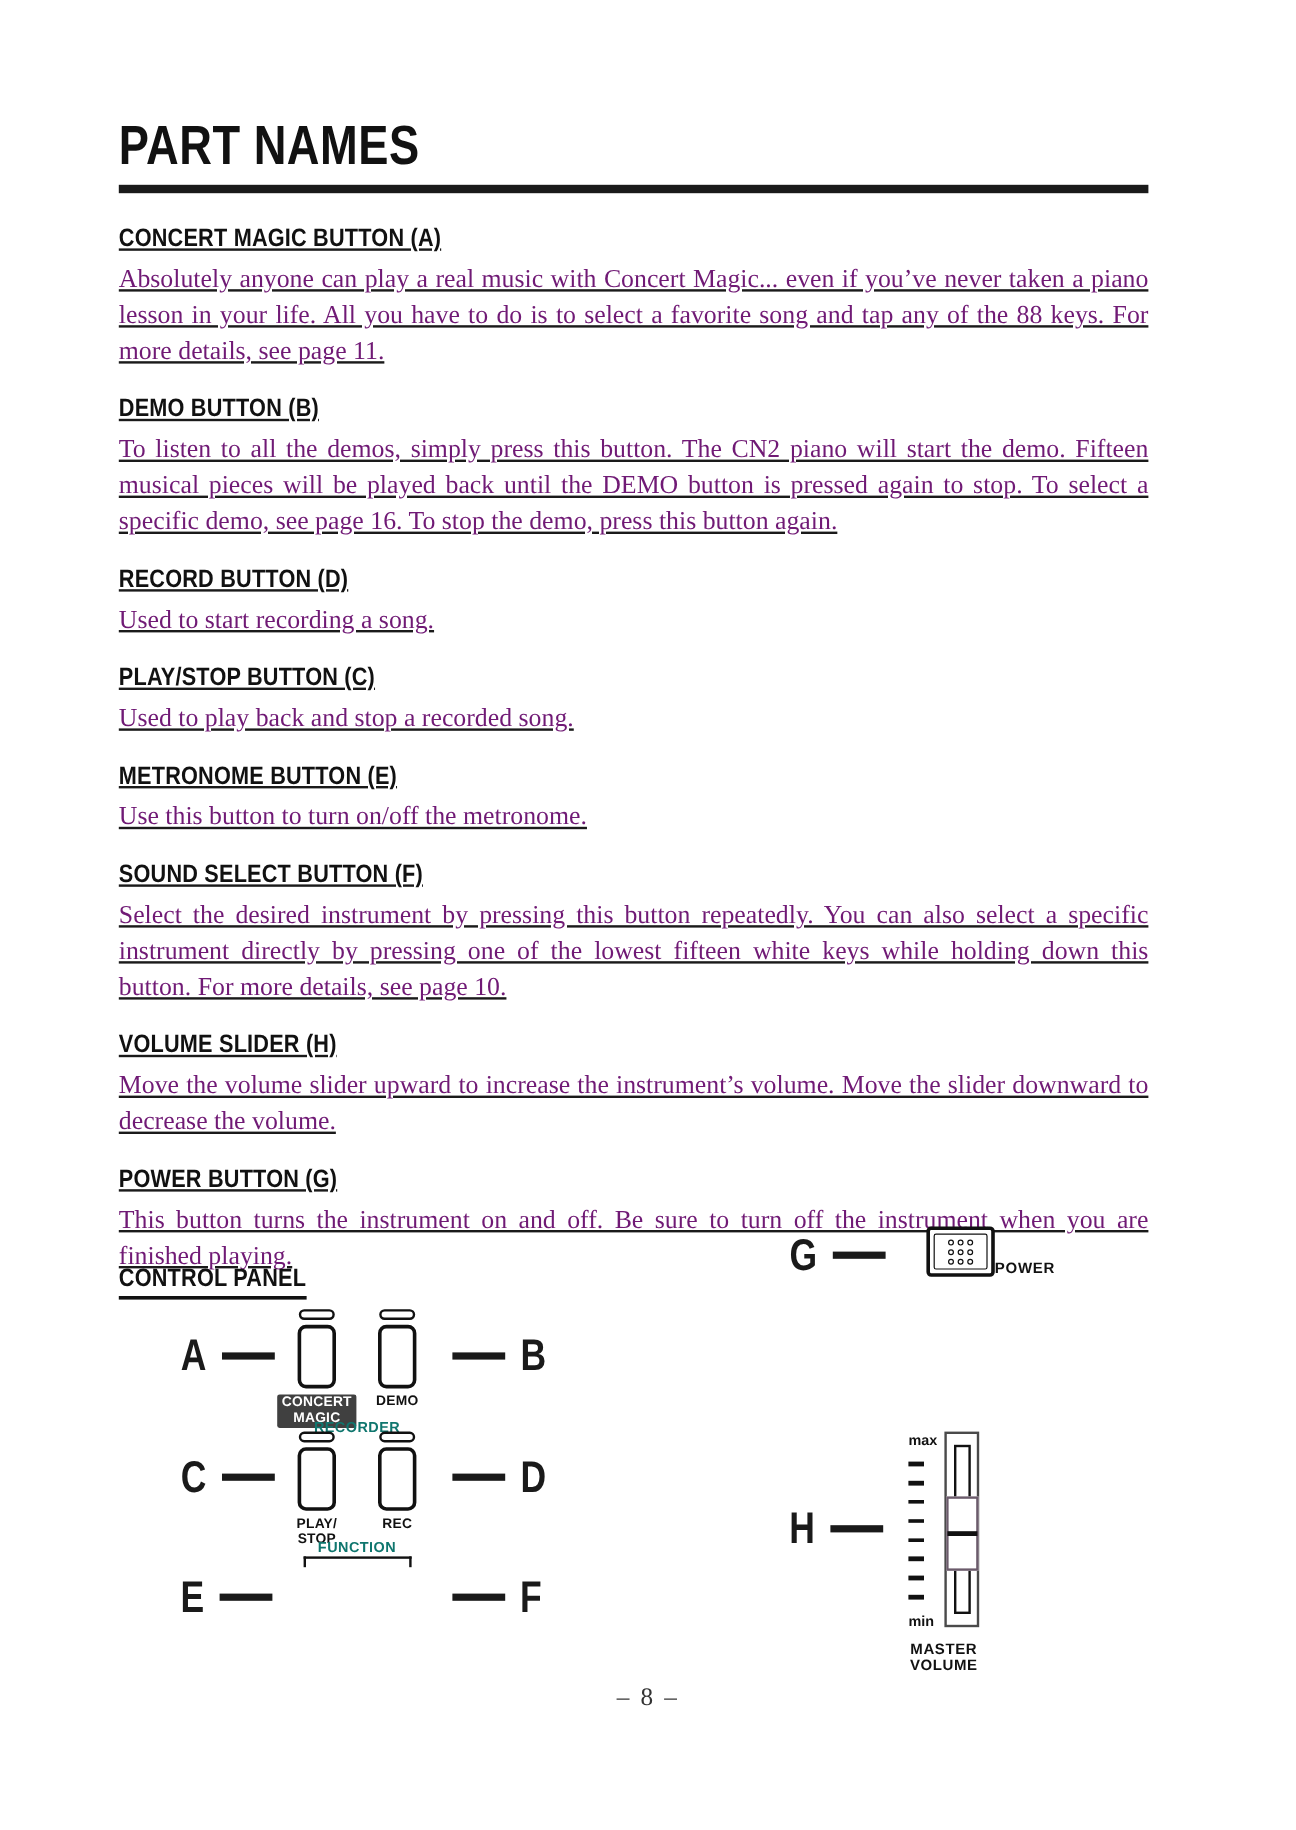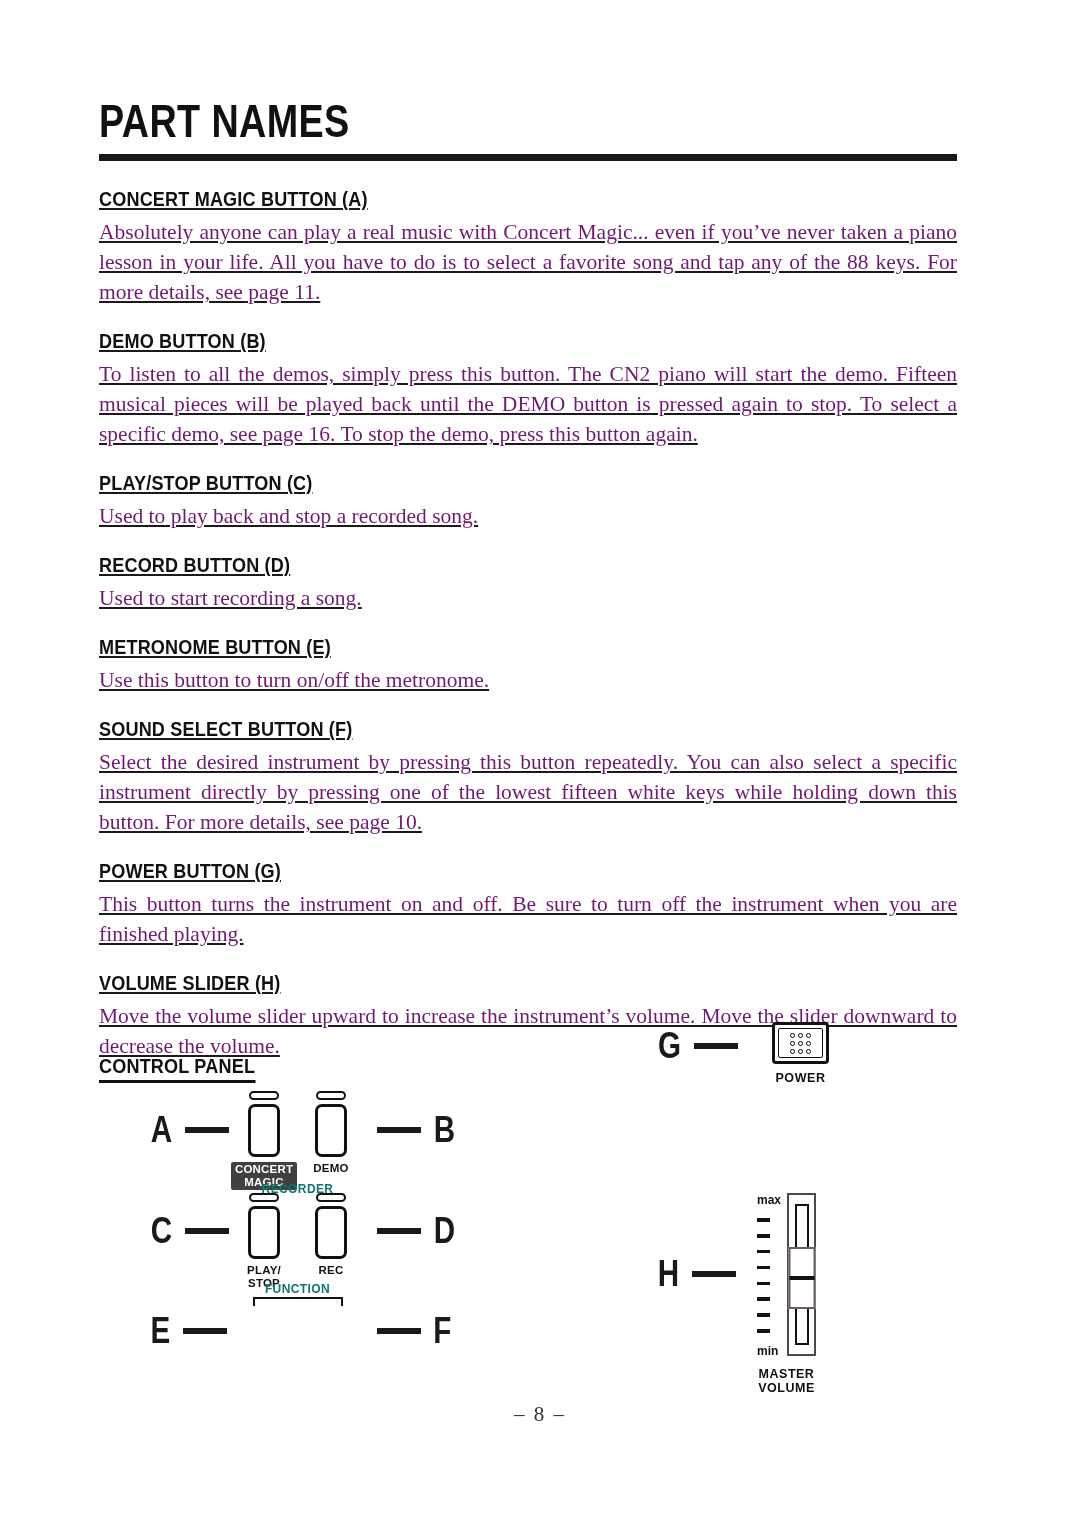--- a/index.html
+++ b/index.html
@@ -193,22 +193,21 @@
     border-left: 2.5px solid #111;
     border-right: 2.5px solid #111;
     height: 9px;
     box-sizing: border-box;
   }
 
   
   .power-wrap {
     position: absolute;
     display: flex;
-    flex-direction: column;
-    align-items: center;
+    align-items: flex-end;
   }
   .power-outer {
     width: 57px;
     height: 42px;
     border: 3px solid #111;
     border-radius: 4px;
     background: #fff;
     box-sizing: border-box;
     padding: 3px;
   }
@@ -353,47 +352,47 @@
       <h2 class="section-heading">CONCERT MAGIC BUTTON (A)</h2>
       <p class="section-body">Absolutely anyone can play a real music with Concert Magic... even if you’ve never taken a piano lesson in your life.  All you have to do is to select a favorite song and tap any of the 88 keys.  For more details, see page 11.</p>
     </div>
 
     <div class="section">
       <h2 class="section-heading">DEMO BUTTON (B)</h2>
       <p class="section-body">To listen to all the demos, simply press this button.  The CN2 piano will start the demo.  Fifteen musical pieces will be played back until the DEMO button is pressed again to stop.  To select a specific demo, see page 16.  To stop the demo, press this button again.</p>
     </div>
 
     <div class="section">
+      <h2 class="section-heading">RECORD BUTTON (D)</h2>
+      <p class="section-body short">Used to start recording a song.</p>
+    </div>
+
+    <div class="section">
       <h2 class="section-heading">PLAY/STOP BUTTON (C)</h2>
       <p class="section-body short">Used to play back and stop a recorded song.</p>
     </div>
 
     <div class="section">
-      <h2 class="section-heading">RECORD BUTTON (D)</h2>
-      <p class="section-body short">Used to start recording a song.</p>
-    </div>
-
-    <div class="section">
       <h2 class="section-heading">METRONOME BUTTON (E)</h2>
       <p class="section-body short">Use this button to turn on/off the metronome.</p>
     </div>
 
     <div class="section">
       <h2 class="section-heading">SOUND SELECT BUTTON (F)</h2>
       <p class="section-body">Select the desired instrument by pressing this button repeatedly.  You can also select a specific instrument directly by pressing one of the lowest fifteen white keys while holding down this button.  For more details, see page 10.</p>
     </div>
 
     <div class="section">
+      <h2 class="section-heading">VOLUME SLIDER (H)</h2>
+      <p class="section-body">Move the volume slider upward to increase the instrument’s volume.  Move the slider downward to decrease the volume.</p>
+    </div>
+
+    <div class="section">
       <h2 class="section-heading">POWER BUTTON (G)</h2>
       <p class="section-body">This button turns the instrument on and off.  Be sure to turn off the instrument when you are finished playing.</p>
-    </div>
-
-    <div class="section">
-      <h2 class="section-heading">VOLUME SLIDER (H)</h2>
-      <p class="section-body">Move the volume slider upward to increase the instrument’s volume.  Move the slider downward to decrease the volume.</p>
     </div>
 
   </div>
 
   <div class="panel-area">
 
     <div class="cp-heading">CONTROL PANEL</div>
 
     <div class="callout" style="left:655px; top:22px;">
       <span class="letter">G</span>

